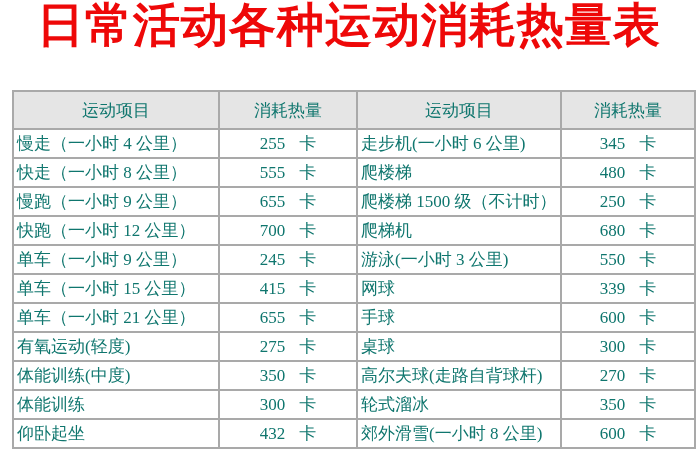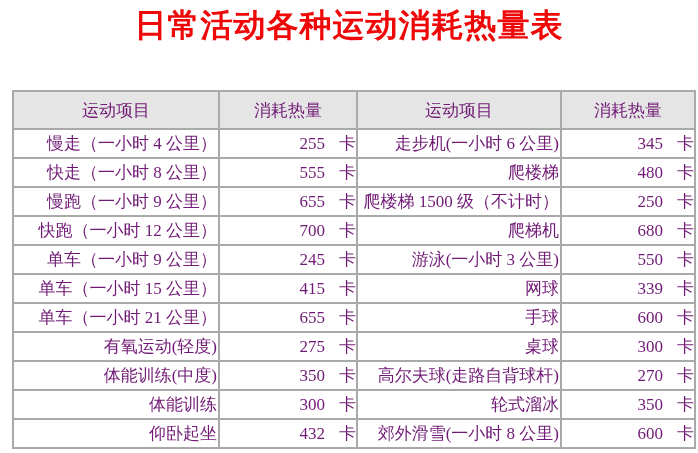--- a/index.html
+++ b/index.html
@@ -13,49 +13,49 @@
   }
   .page-title {
     position: absolute;
     top: 0px;
     left: 0;
     width: 100%;
     margin: 0;
     text-align: center;
     font-family: "Liberation Sans", sans-serif;
     font-weight: bold;
-    font-size: 32px;
+    font-size: 47px;
     line-height: 50px;
     color: #ee0808;
     letter-spacing: 1px;
   }
   table.calorie-table {
     position: absolute;
     left: 12px;
     top: 90px;
     width: 674px;
     border-collapse: collapse;
     table-layout: fixed;
     border: 2px solid #8f8f8f;
     background: #ffffff;
   }
   .calorie-table th, .calorie-table td {
     border: 2px solid #a9a9a9;
     font-size: 17px;
-    color: #701a75;
+    color: #0f766e;
     overflow: hidden;
     white-space: nowrap;
   }
   .calorie-table th {
     background: #e5e5e5;
     font-weight: normal;
     height: 34px;
     text-align: center;
   }
-  .calorie-table td { height: 25px; text-align: right; }
+  .calorie-table td { height: 25px; }
   .col-activity-l { width: 202px; }
   .col-value-l    { width: 134px; }
   .col-activity-r { width: 200px; }
   .col-value-r    { width: 130px; }
   .activity-cell {
     text-align: left;
     padding-left: 3px;
   }
   .value-cell { text-align: center; padding: 0; }
   .value-cell .num { display: inline-block; }

